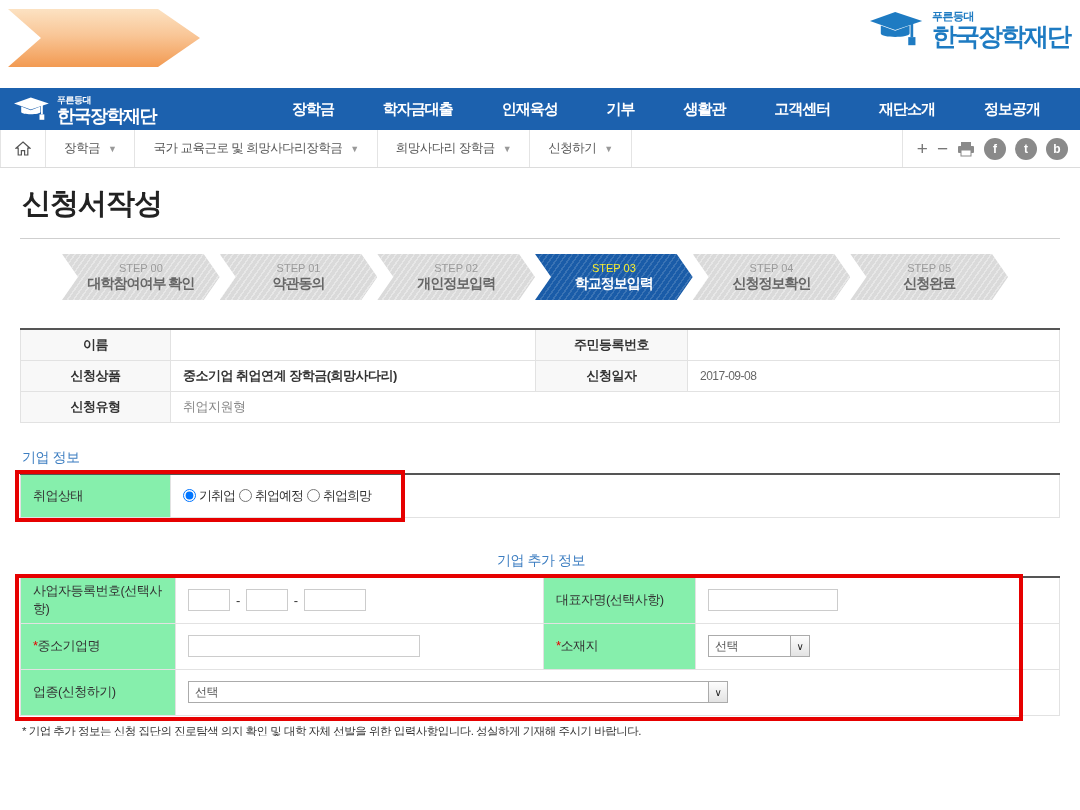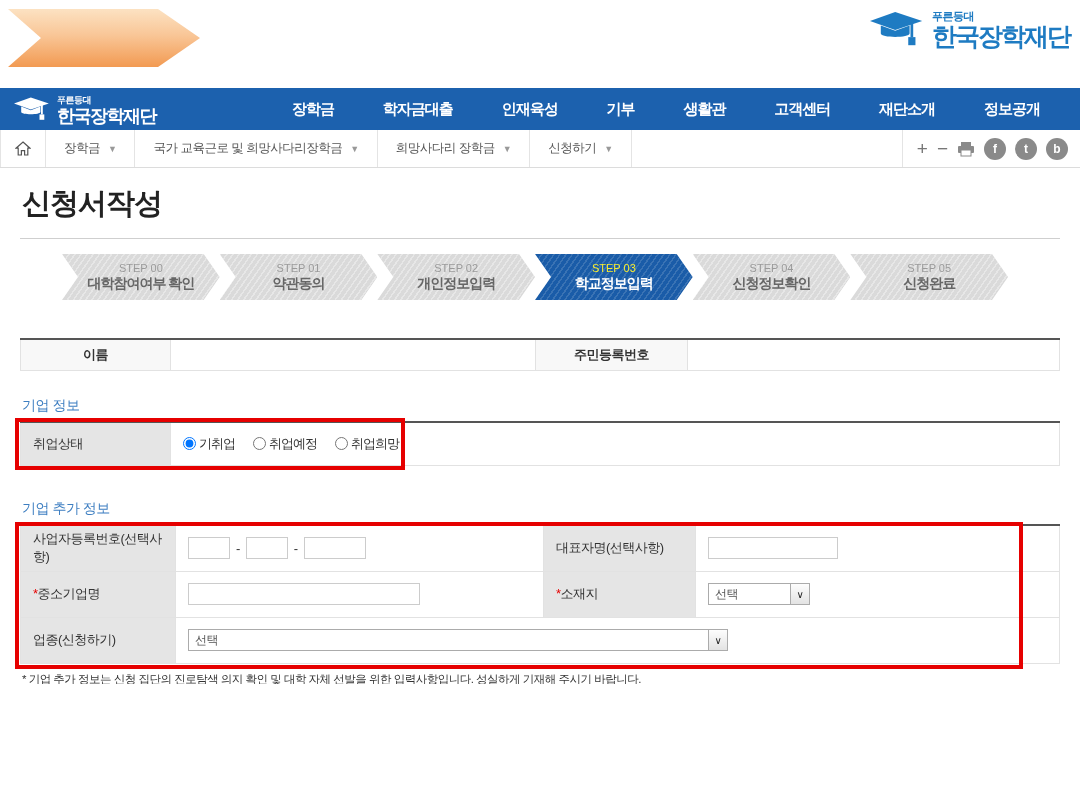--- a/index.html
+++ b/index.html
@@ -57,32 +57,32 @@
   .step.active { background:#1A5CA8;
     background-image:repeating-linear-gradient(125deg,rgba(255,255,255,.14) 0 1.5px,rgba(0,0,0,0) 1.5px 5px); }
   .step.active .no { color:#F7EC2E;text-align:right; }
   .step.active .nm { color:#fff; }
 
   
   table { border-collapse:collapse; width:1040px; table-layout:fixed; font-size:13px; }
   .tbl { border-top:2px solid #555; margin-top:14px; }
   .tbl td { border:1px solid #E2E2E2; height:31px; padding:2px 12px; letter-spacing:-0.5px; }
   .tbl td.lbl { background:#F8F8F8; font-weight:bold; text-align:center; color:#333; }
-  .tbl td.lbl-left { background:#e5e5e5; text-align:left; color:#333; font-weight:normal; }
+  .tbl td.lbl-left { background:#86efac; text-align:left; color:#333; font-weight:normal; }
   .bold-val { font-weight:bold; }
   .gray-val { color:#888; }
   .date-val { color:#666; font-size:12px; }
 
   .sub-title { color:#3D7EC1; font-size:14px; letter-spacing:-0.5px; margin:26px 0 0 2px; }
 
   .tblwrap { position:relative; }
   .redbox { position:absolute; border:4px solid #E60000; pointer-events:none; z-index:5; }
 
   input[type=text] { border:1px solid #CCC; height:22px; font-size:12px; padding:0 4px; }
-  .radio-row { display:flex; align-items:flex-start; gap:18px; }
+  .radio-row { display:flex; align-items:flex-start; gap:4px; }
   .radio-row label { display:flex; align-items:center; gap:3px; cursor:pointer; letter-spacing:-1px; }
 
   .fake-select { display:inline-flex; align-items:stretch; border:1px solid #ABABAB; background:#fff; height:22px; cursor:pointer; }
   .fake-select .val { padding:2px 8px 0 6px; font-size:12px; color:#555; letter-spacing:-0.5px; }
   .fake-select .btn { width:19px; border-left:1px solid #ABABAB; background:linear-gradient(#FDFDFD,#E3E3E3);
     display:flex; align-items:center; justify-content:center; font-size:10px; color:#222; }
   .sel-loc { width:102px; } .sel-loc .val { flex:1; }
   .sel-ind { width:540px; } .sel-ind .val { flex:1; }
 
   .biz-inputs { display:flex; align-items:center; gap:6px; }
@@ -195,33 +195,43 @@
     <div class="step">
       <div class="no">STEP 04</div>
       <div class="nm">신청정보확인</div>
     </div>
     <div class="step">
       <div class="no">STEP 05</div>
       <div class="nm">신청완료</div>
     </div>
   </div>
 
-  <table class="tbl" style="margin-top:38px;">
+  <table class="tbl" style="margin-top:28px;">
     <colgroup>
         <col style="width:150px">
         <col style="width:365px">
         <col style="width:152px">
         <col>
       </colgroup>
     <tbody>
         <tr>
       <td class="lbl">이름</td>
       <td></td>
       <td class="lbl">주민등록번호</td>
       <td></td>
+    </tr>
+    <tr>
+      <td class="lbl">신청상품</td>
+      <td class="bold-val">중소기업 취업연계 장학금(희망사다리)</td>
+      <td class="lbl">신청일자</td>
+      <td class="date-val">2017-09-08</td>
+    </tr>
+    <tr>
+      <td class="lbl">신청유형</td>
+      <td class="gray-val" colspan="3">취업지원형</td>
     </tr>
   </tbody>
     </table>
 
   <div class="sub-title">기업 정보</div>
   <div class="tblwrap">
     <div class="redbox" style="left:-5px; top:-3px; width:390px; height:52px;"></div>
     <table class="tbl" style="margin-top:6px;">
       <colgroup>
           <col style="width:150px">
@@ -244,21 +254,21 @@
               <input type="radio" name="empstat" style="">
               <span>취업희망</span>
             </label>
           </div>
         </td>
       </tr>
     </tbody>
       </table>
   </div>
 
-  <div class="sub-title" style="margin-top:34px;">기업 추가 정보</div>
+  <div class="sub-title" style="margin-top:34px;text-align:center;">기업 추가 정보</div>
   <div class="tblwrap">
     <div class="redbox" style="left:-5px; top:-2px; width:1008px; height:147px;"></div>
     <table class="tbl" style="margin-top:6px;">
       <colgroup>
           <col style="width:155px">
           <col style="width:368px">
           <col style="width:152px">
           <col>
         </colgroup>
       <tbody>

